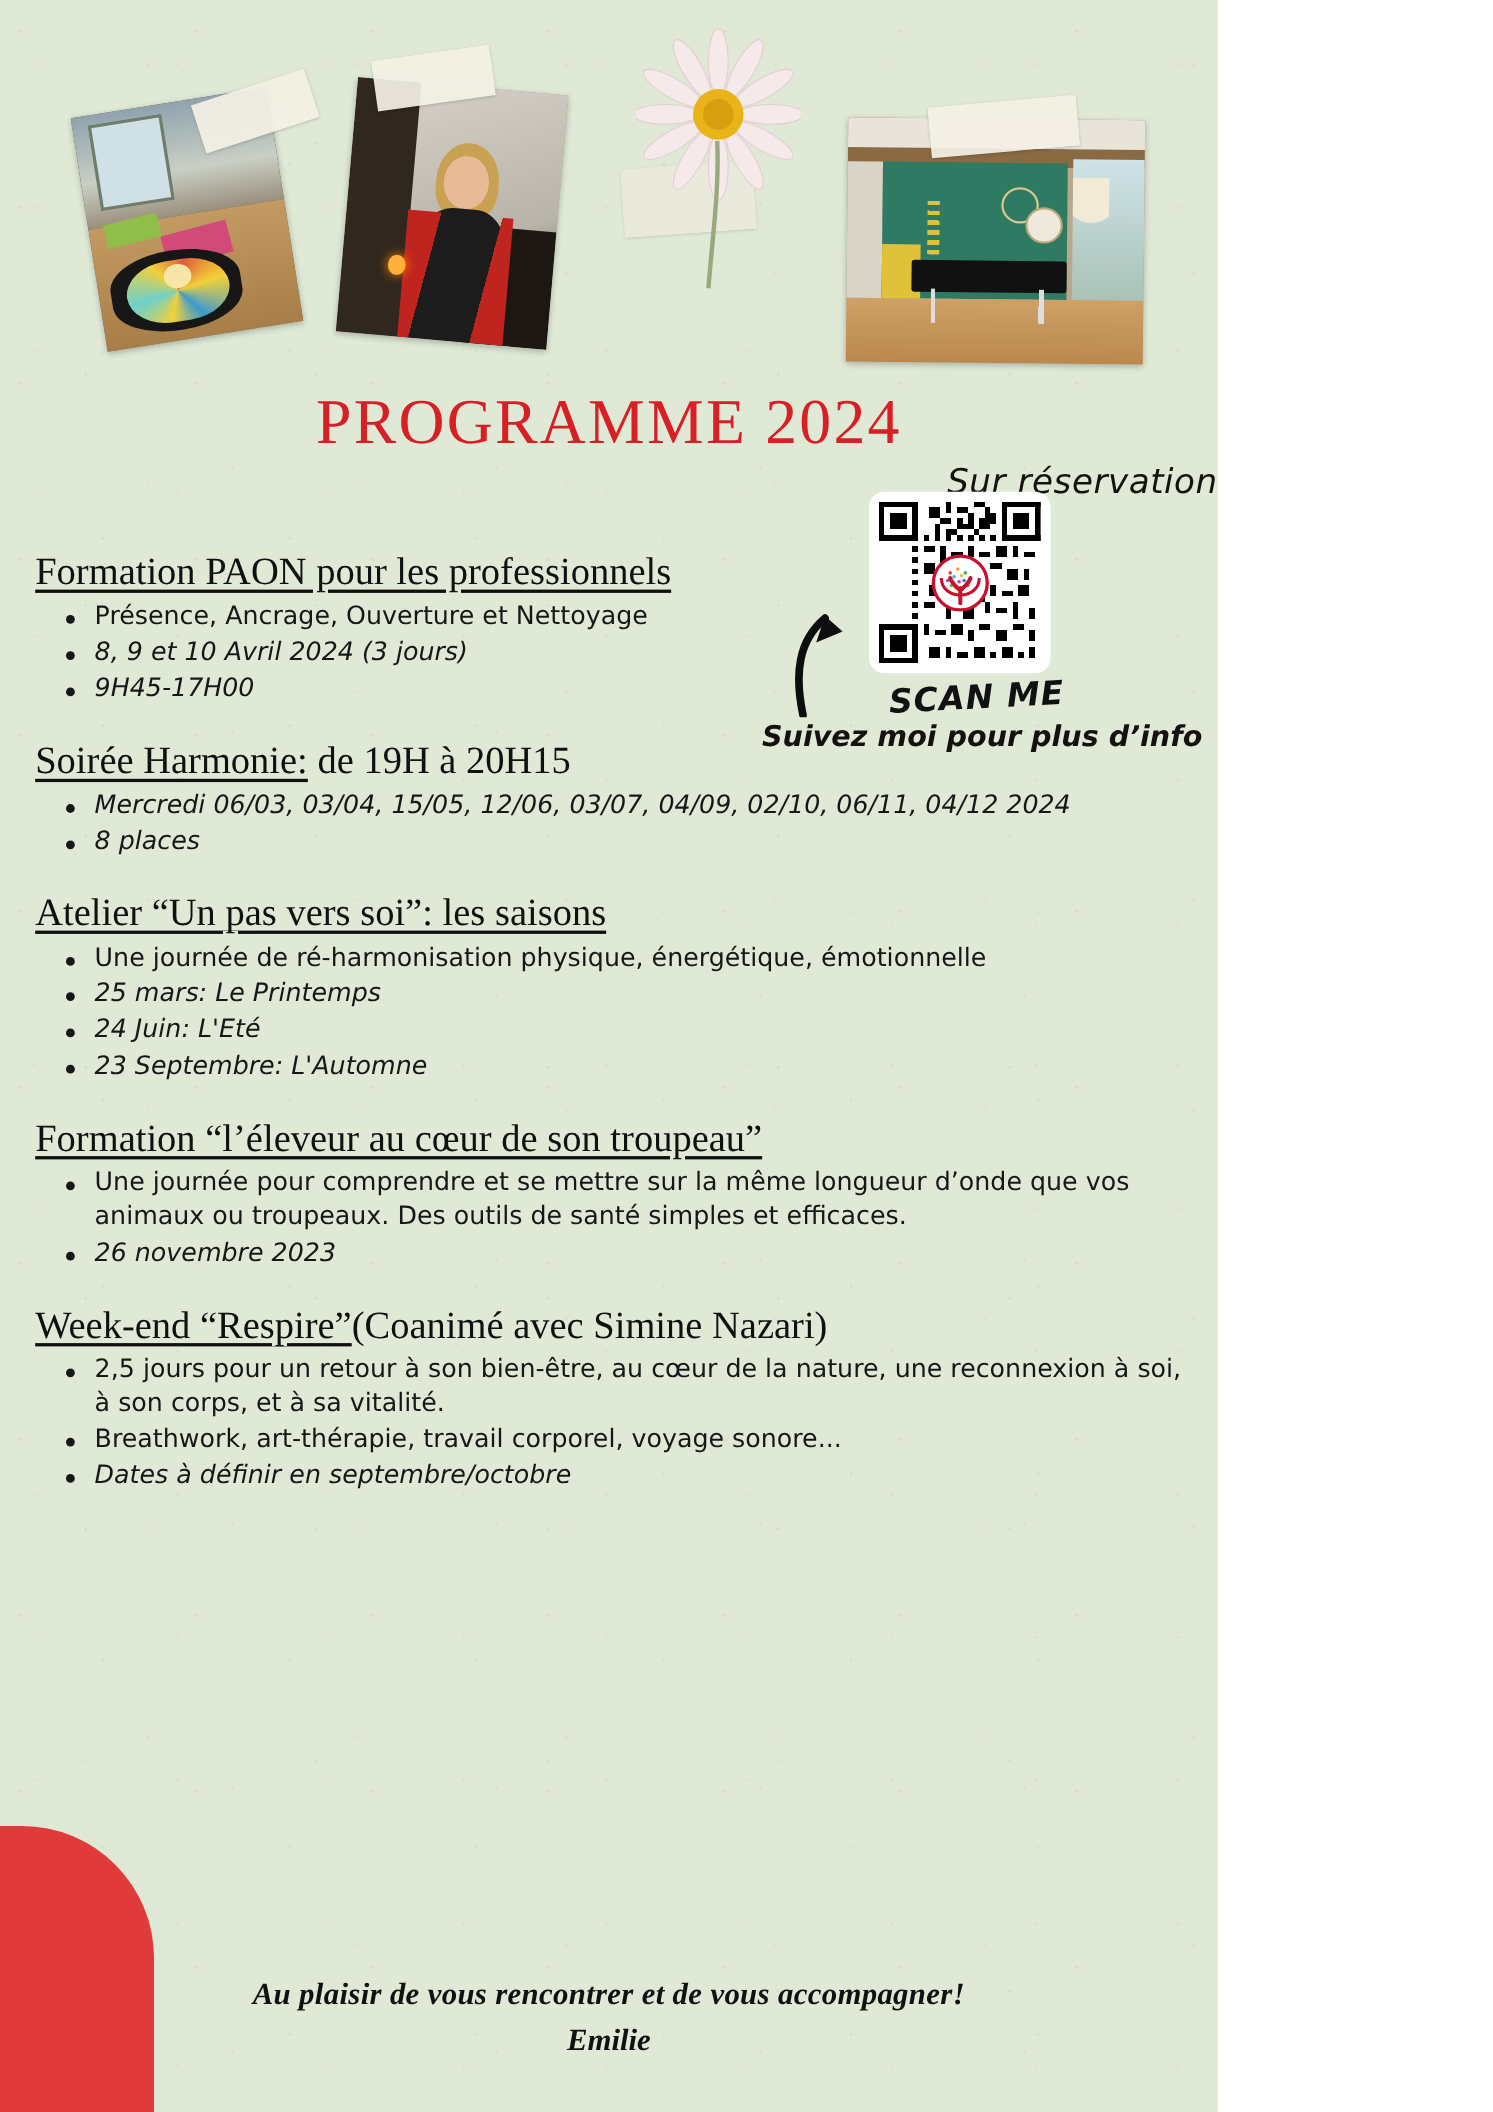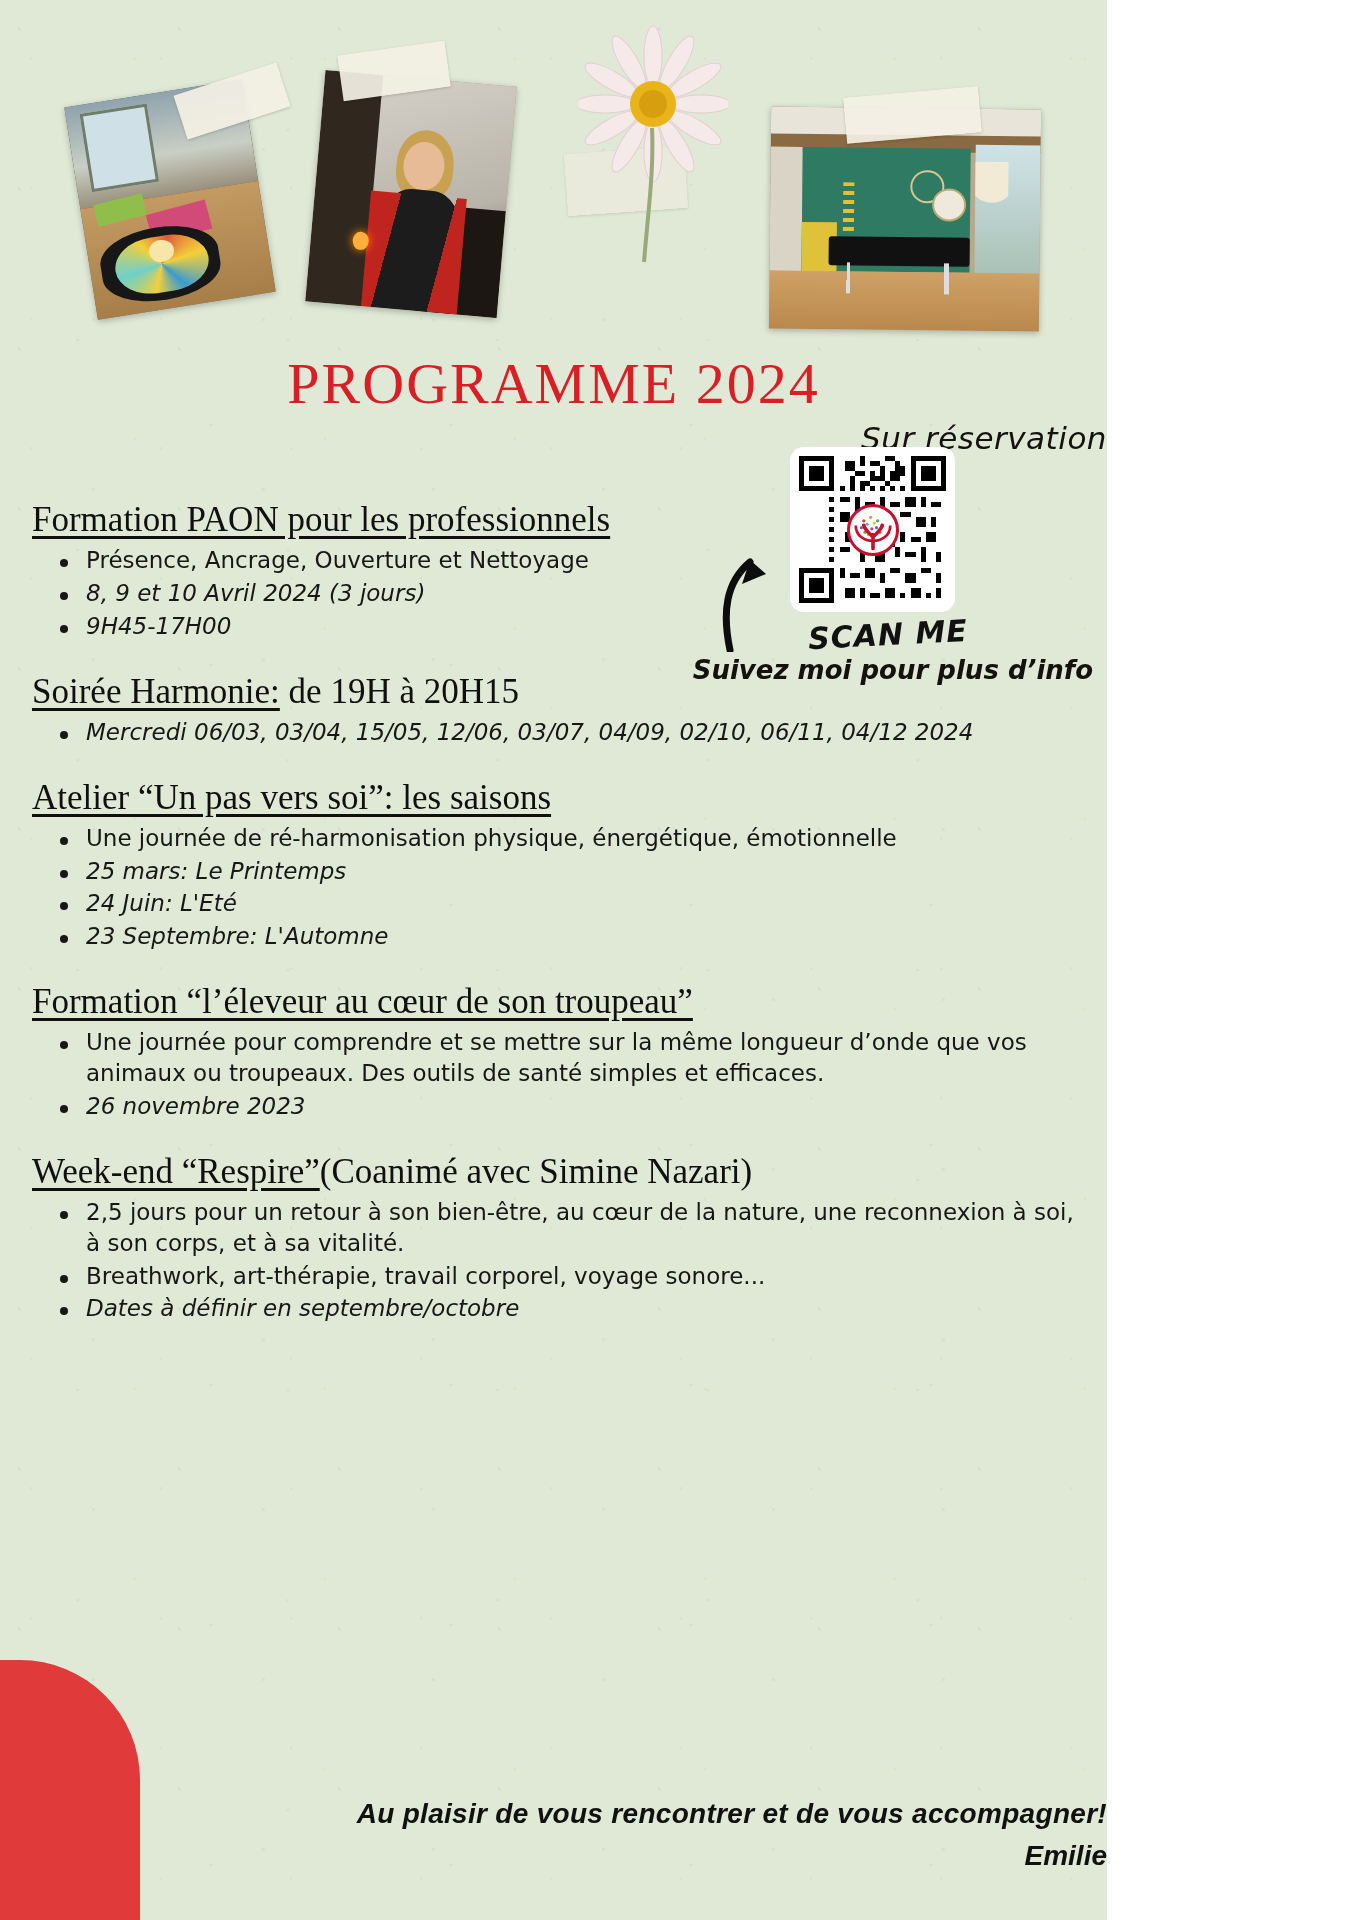--- a/index.html
+++ b/index.html
@@ -237,23 +237,23 @@
     width: 8px; height: 8px;
     background: #171717;
     border-radius: 50%;
   }
   ul.bullets li.it { font-style: italic; }
 
   
   .footer {
     position: absolute;
     left: 0; right: 0; bottom: 48px;
-    text-align: right;
+    text-align: center;
     z-index: 5;
-    font-family: Liberation Sans, sans-serif;
+    font-family: Liberation Serif, serif;
     font-weight: bold;
     font-style: italic;
     color: #111;
     margin-top: 23px;
   }
   .footer .l1 { font-size: 28px; letter-spacing: .3px; }
   .footer .l2 { font-size: 28px; margin-top: 10px; }
 </style>
 </head>
 <body>
@@ -478,20 +478,21 @@
         <ul class="bullets">
           <li class="">Présence, Ancrage, Ouverture et Nettoyage</li>
           <li class="it">8, 9 et 10 Avril 2024 (3 jours)</li>
           <li class="it">9H45-17H00</li>
         </ul>
       </div>
       <div class="section">
         <div class="sec-head"><span class="u">Soirée Harmonie:</span><span> de 19H à 20H15</span></div>
         <ul class="bullets">
           <li class="it">Mercredi 06/03, 03/04, 15/05, 12/06, 03/07, 04/09, 02/10, 06/11, 04/12 2024</li>
+          <li class="it">8 places</li>
         </ul>
       </div>
       <div class="section">
         <div class="sec-head"><span class="u">Atelier “Un pas vers soi”: les saisons</span></div>
         <ul class="bullets">
           <li class="">Une journée de ré-harmonisation physique, énergétique, émotionnelle</li>
           <li class="it">25 mars: Le Printemps</li>
           <li class="it">24 Juin: L'Eté</li>
           <li class="it">23 Septembre: L'Automne</li>
         </ul>

